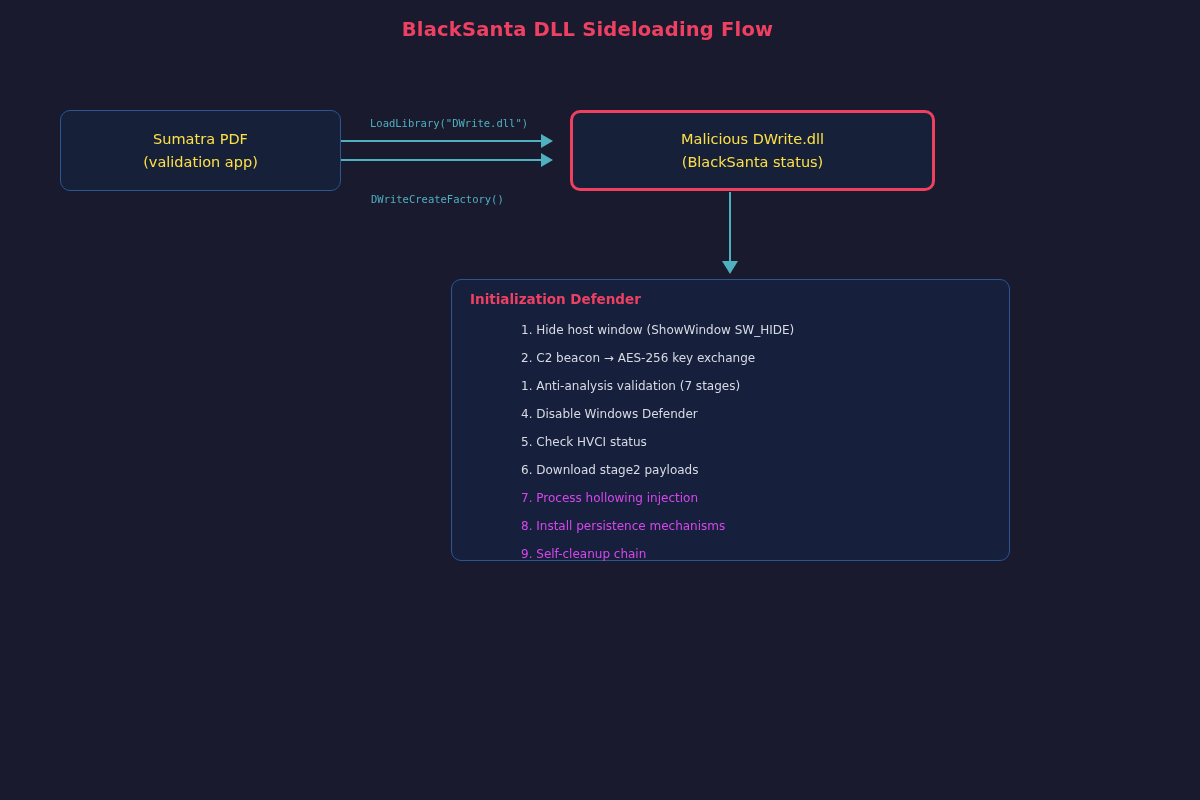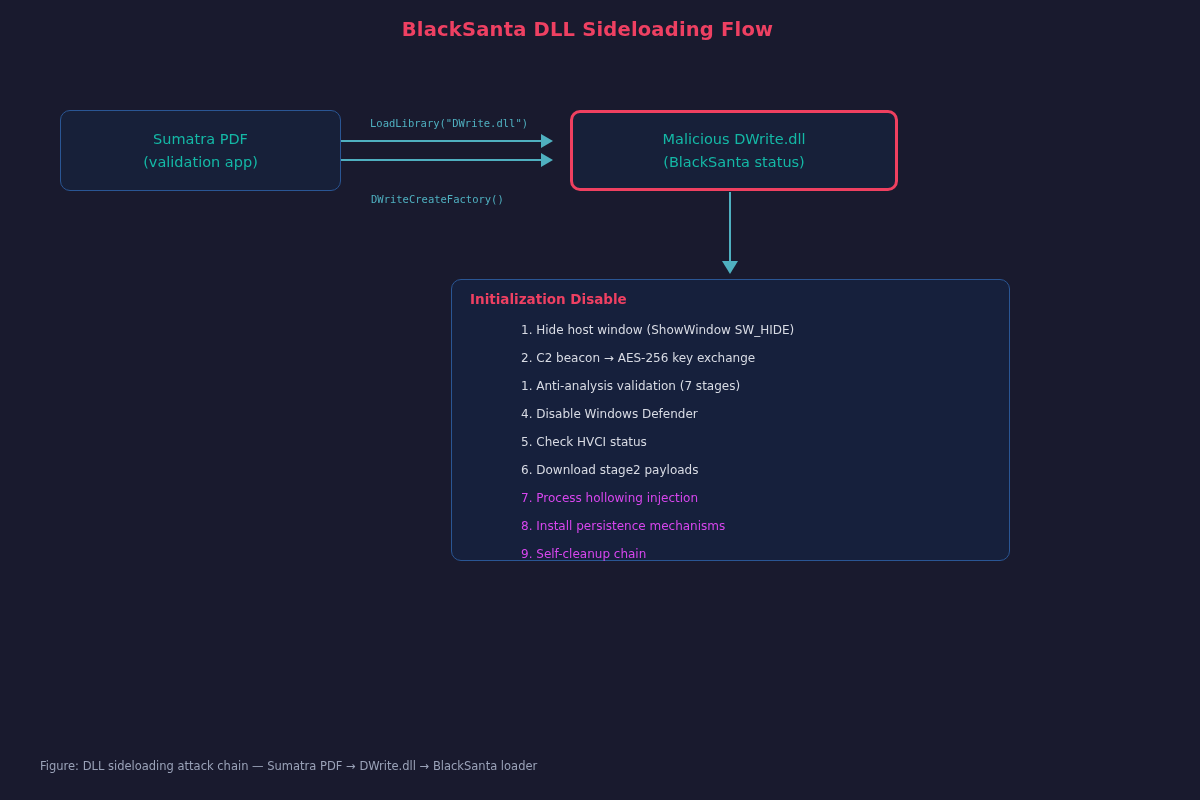--- a/index.html
+++ b/index.html
@@ -44,36 +44,36 @@
     border-radius: 10px;
     background: #172039;
     display: flex;
     flex-direction: column;
     align-items: center;
     justify-content: center;
     line-height: 1.55;
   }
   .node .line {
     font-size: 14.5px;
-    color: #14b8a6;
+    color: #fde047;
     white-space: pre;
   }
 
   .node-legit {
     left: 60px;
     top: 110px;
     width: 281px;
     height: 81px;
     border: 1.6px solid #2a5694;
   }
 
   .node-malicious {
     left: 570px;
     top: 110px;
-    width: 328px;
+    width: 365px;
     height: 81px;
     border: 3px solid #ef4060;
   }
 
   
   .harrow {
     position: absolute;
     height: 2px;
     background: #4fb0c0;
   }
@@ -188,29 +188,28 @@
   </div>
 
   <div class="harrow arrow-1"></div>
   <div class="harrow arrow-2"></div>
   <div class="varrow"></div>
 
   <div class="edge-label edge-label-1">LoadLibrary("DWrite.dll")</div>
   <div class="edge-label edge-label-2">DWriteCreateFactory()</div>
 
   <div class="panel">
-    <div class="panel-heading">Initialization Disable</div>
+    <div class="panel-heading">Initialization Defender</div>
     <div class="steps" id="steps-container">
         <div class="step">1. Hide host window (ShowWindow SW_HIDE)</div>
         <div class="step">2. C2 beacon → AES-256 key exchange</div>
         <div class="step">1. Anti-analysis validation (7 stages)</div>
         <div class="step">4. Disable Windows Defender</div>
         <div class="step">5. Check HVCI status</div>
         <div class="step">6. Download stage2 payloads</div>
         <div class="step hl">7. Process hollowing injection</div>
         <div class="step hl">8. Install persistence mechanisms</div>
         <div class="step hl">9. Self-cleanup chain</div>
       </div>
   </div>
 
-  <div class="caption">Figure: DLL sideloading attack chain — Sumatra PDF → DWrite.dll → BlackSanta loader</div>
 
 </div>
 
 </body></html>

